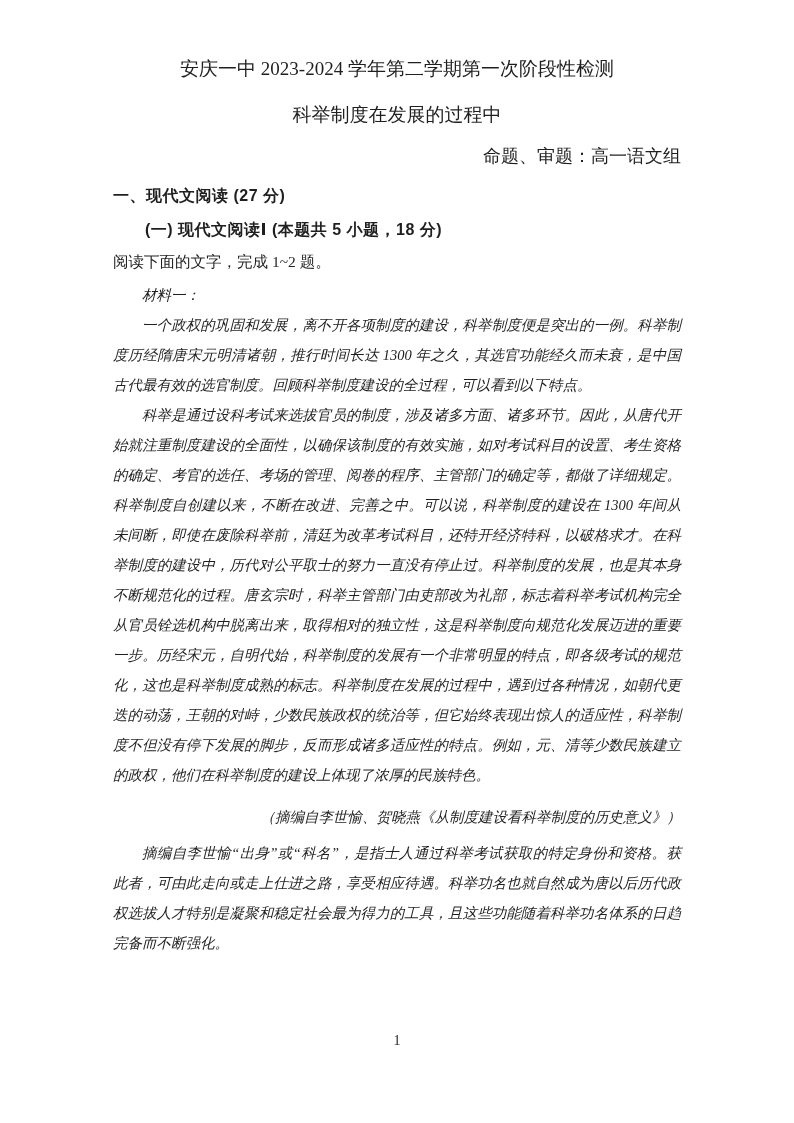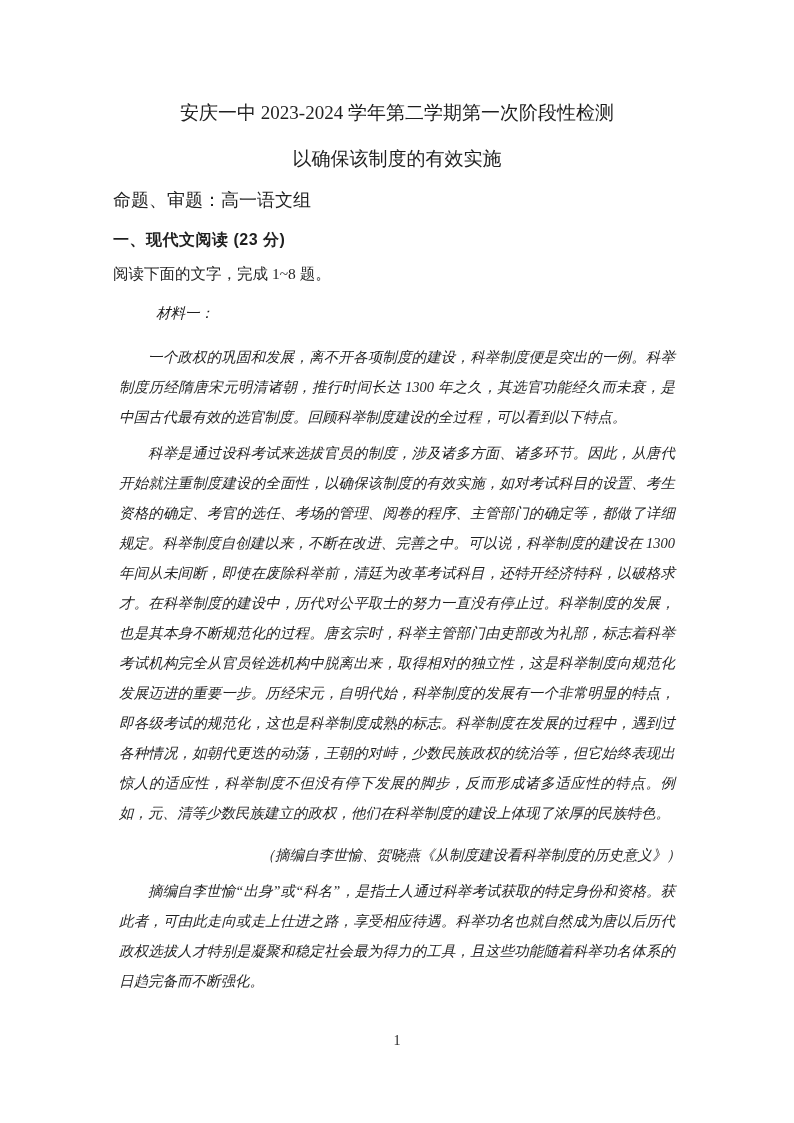--- a/index.html
+++ b/index.html
@@ -7,41 +7,41 @@
     padding: 0;
     background: #ffffff;
   }
   .page {
     position: relative;
     width: 794px;
     height: 1123px;
     margin: 0 auto;
     background: #ffffff;
     box-sizing: border-box;
-    padding: 100px 113px 0 113px;
+    padding: 56px 113px 0 113px;
     font-family: "Liberation Serif", "DejaVu Serif", serif;
     color: #1f1f1f;
     overflow: hidden;
   }
   .title {
     text-align: center;
     font-size: 19px;
     line-height: 26px;
     font-weight: 400;
     margin: 0 0 20px 0;
   }
   .subtitle {
     text-align: center;
     font-size: 19px;
     line-height: 26px;
     font-weight: 400;
     margin: 0 0 16px 0;
   }
   .byline {
-    text-align: left;
+    text-align: right;
     font-size: 18px;
     line-height: 24px;
     font-weight: 400;
     margin: 4px 0 18px 0;
   }
   .h-section {
     font-family: "Liberation Sans", "DejaVu Sans", sans-serif;
     font-weight: 700;
     font-size: 16px;
     line-height: 20px;
@@ -60,29 +60,29 @@
   .instruction {
     font-size: 15.5px;
     line-height: 20px;
     margin: 0 0 8px 0;
   }
   .material-label {
     font-style: italic;
     font-size: 14.5px;
     line-height: 30px;
     text-indent: 2em;
-    margin: 14px;
+    margin: 0;
   }
   .material-para {
     font-style: italic;
     font-size: 14.5px;
     line-height: 30px;
     text-indent: 2em;
     text-align: justify;
-    margin: 6px;
+    margin: 0;
   }
   .attribution {
     font-style: italic;
     font-size: 14.5px;
     line-height: 30px;
     text-align: right;
     margin: 12px 0 6px 0;
   }
   .page-number {
     position: absolute;
@@ -95,27 +95,28 @@
     font-style: normal;
     color: #1f1f1f;
   }
 </style>
 </head>
 <body>
 
 <div class="page">
   <header>
     <h1 class="title">安庆一中 2023-2024 学年第二学期第一次阶段性检测</h1>
-    <h2 class="subtitle">以确保该制度的有效实施</h2>
+    <h2 class="subtitle">科举制度在发展的过程中</h2>
     <h3 class="byline">命题、审题：高一语文组</h3>
   </header>
 
   <main>
-    <p class="h-section">一、现代文阅读 (23 分)</p>
-    <p class="instruction">阅读下面的文字，完成 1~8 题。</p>
+    <p class="h-section">一、现代文阅读 (27 分)</p>
+    <p class="h-sub">(一) 现代文阅读Ⅰ (本题共 5 小题，18 分)</p>
+    <p class="instruction">阅读下面的文字，完成 1~2 题。</p>
 
     <p class="material-label">材料一：</p>
     <p class="material-para">一个政权的巩固和发展，离不开各项制度的建设，科举制度便是突出的一例。科举制度历经隋唐宋元明清诸朝，推行时间长达 1300 年之久，其选官功能经久而未衰，是中国古代最有效的选官制度。回顾科举制度建设的全过程，可以看到以下特点。</p>
     <p class="material-para">科举是通过设科考试来选拔官员的制度，涉及诸多方面、诸多环节。因此，从唐代开始就注重制度建设的全面性，以确保该制度的有效实施，如对考试科目的设置、考生资格的确定、考官的选任、考场的管理、阅卷的程序、主管部门的确定等，都做了详细规定。科举制度自创建以来，不断在改进、完善之中。可以说，科举制度的建设在 1300 年间从未间断，即使在废除科举前，清廷为改革考试科目，还特开经济特科，以破格求才。在科举制度的建设中，历代对公平取士的努力一直没有停止过。科举制度的发展，也是其本身不断规范化的过程。唐玄宗时，科举主管部门由吏部改为礼部，标志着科举考试机构完全从官员铨选机构中脱离出来，取得相对的独立性，这是科举制度向规范化发展迈进的重要一步。历经宋元，自明代始，科举制度的发展有一个非常明显的特点，即各级考试的规范化，这也是科举制度成熟的标志。科举制度在发展的过程中，遇到过各种情况，如朝代更迭的动荡，王朝的对峙，少数民族政权的统治等，但它始终表现出惊人的适应性，科举制度不但没有停下发展的脚步，反而形成诸多适应性的特点。例如，元、清等少数民族建立的政权，他们在科举制度的建设上体现了浓厚的民族特色。</p>
     <p class="attribution">（摘编自李世愉、贺晓燕《从制度建设看科举制度的历史意义》）</p>
 
     <p class="material-para">摘编自李世愉“出身”或“科名”，是指士人通过科举考试获取的特定身份和资格。获此者，可由此走向或走上仕进之路，享受相应待遇。科举功名也就自然成为唐以后历代政权选拔人才特别是凝聚和稳定社会最为得力的工具，且这些功能随着科举功名体系的日趋完备而不断强化。</p>
   </main>
 
   <footer>

